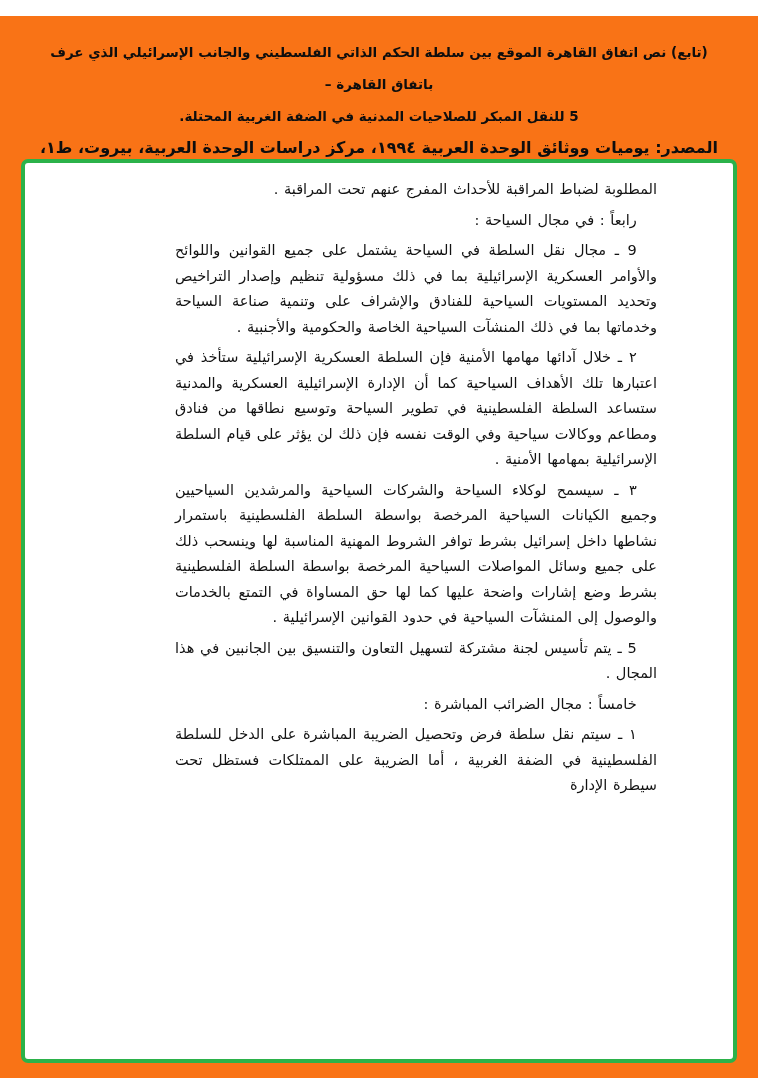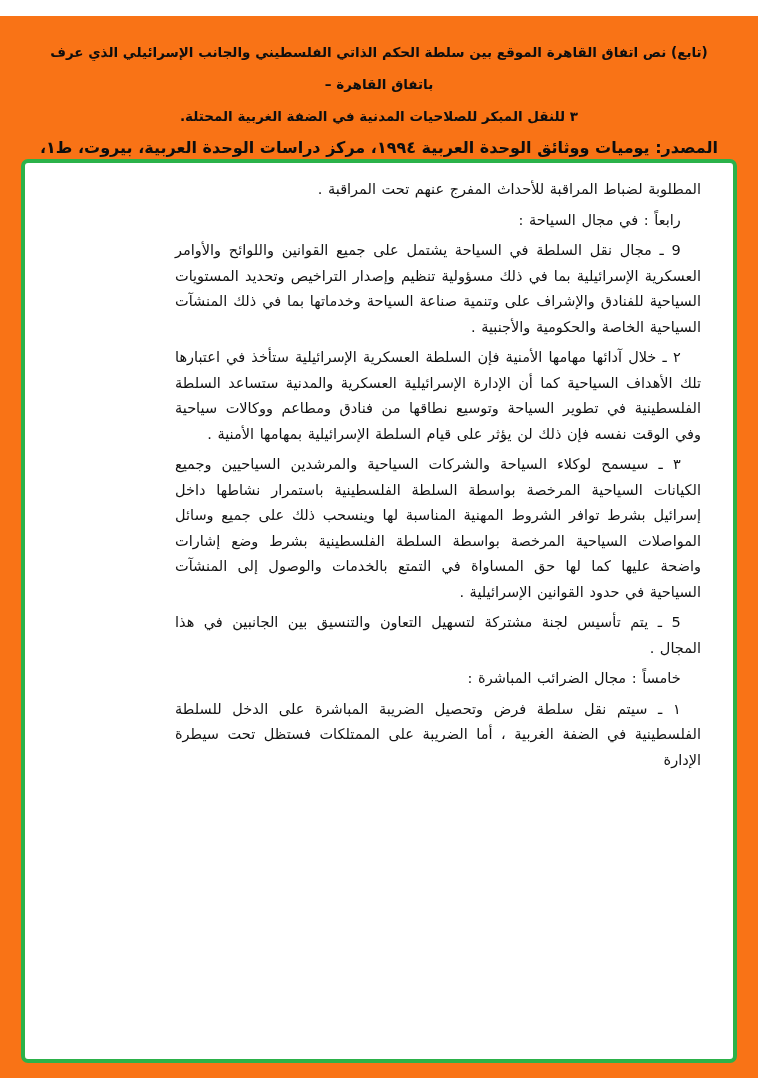--- a/index.html
+++ b/index.html
@@ -32,41 +32,41 @@
   }
   .content-frame {
     position: absolute;
     top: 143px;
     left: 21px;
     width: 716px;
     height: 904px;
     border: 4px solid #14b8a6;
     border-radius: 7px;
     background: #ffffff;
-    padding: 14px 32px 8px 150px;
+    padding: 14px 76px 8px 150px;
     overflow: hidden;
   }
   .content-frame p {
     font-size: 14.5px;
     line-height: 25.5px;
     text-align: justify;
     color: #121212;
     margin-bottom: 5px;
     word-spacing: 1px;
   }
   .content-frame p.indent { text-indent: 1.4em; }
 </style>
 </head>
 <body>
 
 <div class="page">
 
   <header class="doc-header">
     <div class="h-line">(تابع) نص اتفاق القاهرة الموقع بين سلطة الحكم الذاتي الفلسطيني والجانب الإسرائيلي الذي عرف باتفاق القاهرة –</div>
-    <div class="h-line">٣ للنقل المبكر للصلاحيات المدنية في الضفة الغربية المحتلة.</div>
+    <div class="h-line">5 للنقل المبكر للصلاحيات المدنية في الضفة الغربية المحتلة.</div>
     <div class="h-source">المصدر: يوميات ووثائق الوحدة العربية ١٩٩٤، مركز دراسات الوحدة العربية، بيروت، ط١، ١٩٩٥، ص ٥٠٨ – ٥١٢.</div>
   </header>
 
   <section class="content-frame" style="border-color: rgb(43, 178, 74);">
     <p>المطلوبة لضباط المراقبة للأحداث المفرج عنهم تحت المراقبة .</p>
     <p class="indent">رابعاً :  في مجال السياحة :</p>
     <p class="indent">9 ـ مجال نقل السلطة في السياحة يشتمل على جميع القوانين واللوائح والأوامر العسكرية الإسرائيلية بما في ذلك مسؤولية تنظيم وإصدار التراخيص وتحديد المستويات السياحية للفنادق والإشراف على وتنمية صناعة السياحة وخدماتها بما في ذلك المنشآت السياحية الخاصة والحكومية والأجنبية .</p>
     <p class="indent">٢ ـ خلال آدائها مهامها الأمنية فإن السلطة العسكرية الإسرائيلية ستأخذ في اعتبارها تلك الأهداف السياحية كما أن الإدارة الإسرائيلية العسكرية والمدنية ستساعد السلطة الفلسطينية في تطوير السياحة وتوسيع نطاقها من فنادق ومطاعم ووكالات سياحية وفي الوقت نفسه فإن ذلك لن يؤثر على قيام السلطة الإسرائيلية بمهامها الأمنية .</p>
     <p class="indent">٣ ـ سيسمح لوكلاء السياحة والشركات السياحية والمرشدين السياحيين وجميع الكيانات السياحية المرخصة بواسطة السلطة الفلسطينية باستمرار نشاطها داخل إسرائيل بشرط توافر الشروط المهنية المناسبة لها وينسحب ذلك على جميع وسائل المواصلات السياحية المرخصة بواسطة السلطة الفلسطينية بشرط وضع إشارات واضحة عليها كما لها حق المساواة في التمتع بالخدمات والوصول إلى المنشآت السياحية في حدود القوانين الإسرائيلية .</p>
     <p class="indent">5 ـ يتم تأسيس لجنة مشتركة لتسهيل التعاون والتنسيق بين الجانبين في هذا المجال .</p>

